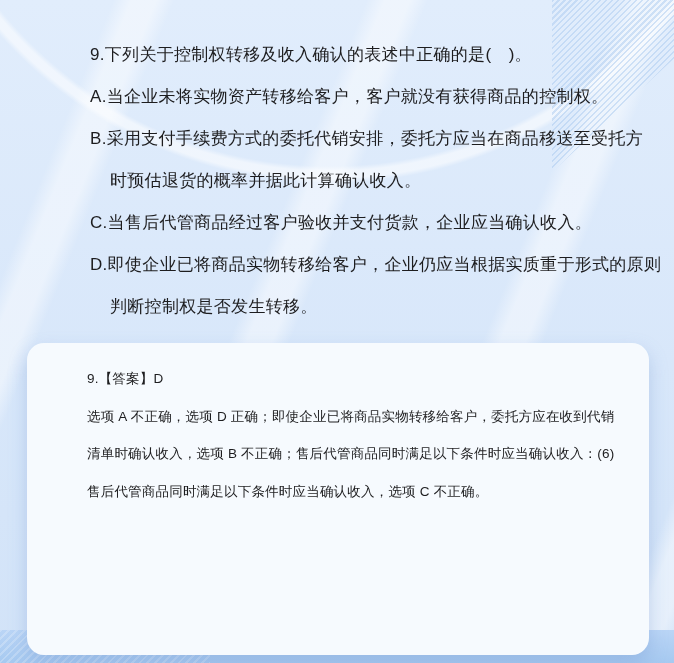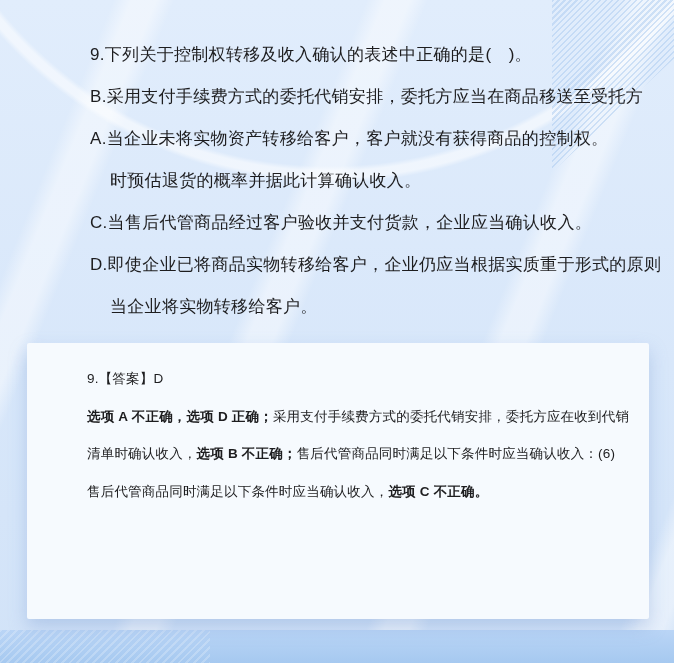--- a/index.html
+++ b/index.html
@@ -39,50 +39,50 @@
   
   .question{
     position:absolute;left:90px;top:34px;
     font-size:17px;line-height:42px;letter-spacing:.3px;
     white-space:nowrap;
   }
   .qline{height:42px;}
   .qline.indent{padding-left:20px;font-family:Liberation Serif, serif;}
   
   .card{
-    position:absolute;left:27px;top:343px;width:622px;height:276px;
-    background:#f6fafe;border-radius:2px;
+    position:absolute;left:27px;top:343px;width:622px;height:312px;
+    background:#f6fafe;border-radius:17px;
     box-shadow:0 8px 18px rgba(116,150,205,.35);
   }
   .card-inner{
     padding:17px 40px 0 60px;
     font-size:13.5px;line-height:37.6px;letter-spacing:.2px;
     white-space:nowrap;
   }
   .aline{height:37.6px;}
-  .aline .b{font-weight:bold;}
+  .aline .b{font-weight:normal;}
 </style>
 </head>
 <body>
 
 <div class="bg"></div>
 <div class="hatch-tr"></div>
 <div class="bottom-band"></div>
 <div class="hatch-bl"></div>
 
 <div class="question">
     <div class="qline">9.下列关于控制权转移及收入确认的表述中正确的是(　)。</div>
+    <div class="qline">A.当企业未将实物资产转移给客户，客户就没有获得商品的控制权。</div>
     <div class="qline">B.采用支付手续费方式的委托代销安排，委托方应当在商品移送至受托方</div>
-    <div class="qline">A.当企业未将实物资产转移给客户，客户就没有获得商品的控制权。</div>
     <div class="qline indent">时预估退货的概率并据此计算确认收入。</div>
     <div class="qline">C.当售后代管商品经过客户验收并支付货款，企业应当确认收入。</div>
     <div class="qline">D.即使企业已将商品实物转移给客户，企业仍应当根据实质重于形式的原则</div>
-    <div class="qline indent">当企业将实物转移给客户。</div>
+    <div class="qline indent">判断控制权是否发生转移。</div>
   </div>
 
 <div class="card">
   <div class="card-inner">
       <div class="aline"><span>9.【答案】D</span></div>
-      <div class="aline"><span class="b">选项 A 不正确，选项 D 正确；</span><span>采用支付手续费方式的委托代销安排，委托方应在收到代销</span></div>
+      <div class="aline"><span class="b">选项 A 不正确，选项 D 正确；</span><span>即使企业已将商品实物转移给客户，委托方应在收到代销</span></div>
       <div class="aline"><span>清单时确认收入，</span><span class="b">选项 B 不正确；</span><span>售后代管商品同时满足以下条件时应当确认收入：(6)</span></div>
       <div class="aline"><span>售后代管商品同时满足以下条件时应当确认收入，</span><span class="b">选项 C 不正确。</span></div>
     </div>
 </div>
 
 </body></html>

